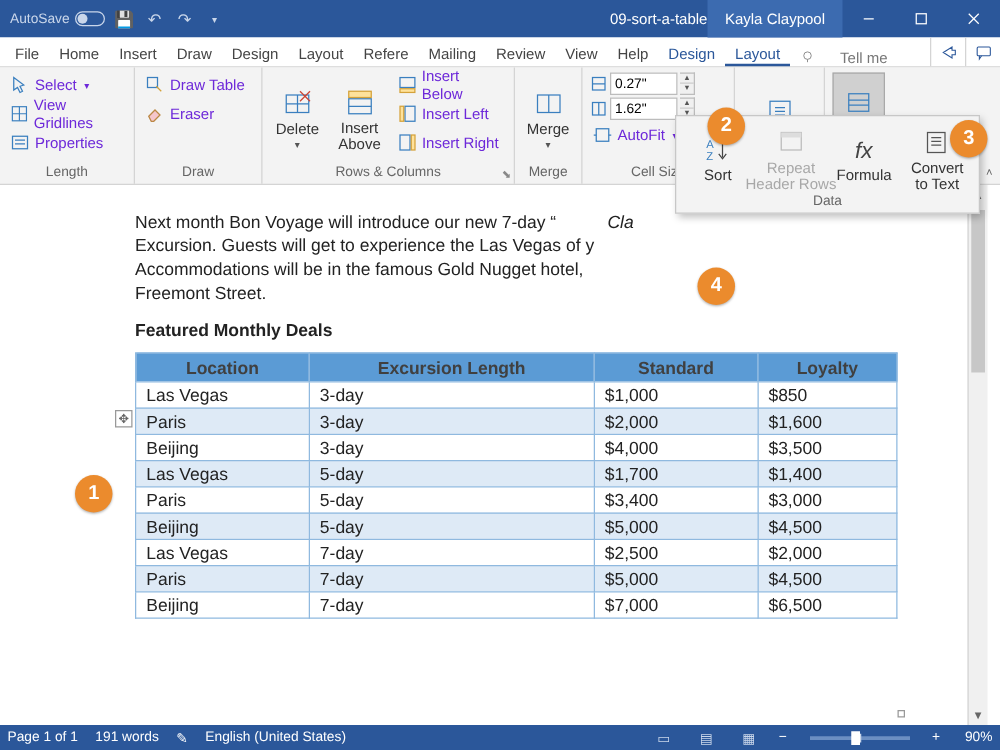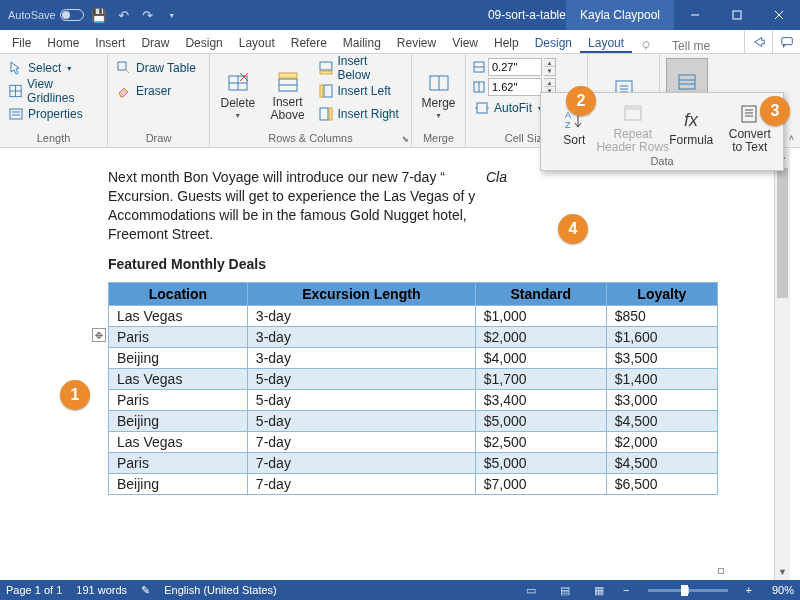--- a/index.html
+++ b/index.html
@@ -27,21 +27,21 @@
   .tellme { display: flex; align-items: center; gap: 20px; color: #777; padding: 0 8px; font-size: 12px; }
   .tellme svg { width: 12px; height: 12px; }
   .share-btn, .comment-btn { width: 28px; display: flex; align-items: center; justify-content: center; color: #2b579a; border-left: 1px solid #d4d4d4; height: 100%; }
 
   
   .ribbon { height: 94px; background: #f3f3f3; border-bottom: 1px solid #d4d4d4; display: flex; position: relative; }
   .group { border-right: 1px solid #d4d4d4; padding: 4px 6px 0; display: flex; flex-direction: column; position: relative; }
   .group-body { flex: 1; display: flex; gap: 6px; }
   .group-label { text-align: center; font-size: 11px; color: #666; padding: 2px 0 3px; }
   .stack { display: flex; flex-direction: column; gap: 3px; }
-  .hbtn { display: flex; align-items: center; gap: 4px; font-size: 12px; color: #0c4a6e; height: 20px; padding: 0 2px; }
+  .hbtn { display: flex; align-items: center; gap: 4px; font-size: 12px; color: #6d28d9; height: 20px; padding: 0 2px; }
   .hbtn svg { width: 16px; height: 16px; }
   .vbtn { display: flex; flex-direction: column; align-items: center; justify-content: center; gap: 2px; font-size: 12px; color: #333; width: 44px; padding: 4px 2px 0; text-align: center; line-height: 1.1; }
   .vbtn svg { width: 24px; height: 24px; }
   .vbtn .caret { font-size: 8px; color: #555; }
   .vbtn.active { background: #d0d0d0; border: 1px solid #a9a9a9; }
   .spinbox { display: flex; align-items: center; gap: 2px; }
   .spinbox svg { width: 14px; height: 14px; }
   .spinbox input { width: 54px; height: 18px; font-size: 11px; border: 1px solid #bcbcbc; padding-left: 3px; background: #fff; }
   .spinarrows { width: 12px; display: flex; flex-direction: column; font-size: 6px; color: #555; border: 1px solid #bcbcbc; border-left: none; background: #f0f0f0; }
   .spinarrows span { height: 8px; line-height: 8px; text-align: center; border-bottom: 1px solid #ccc; }
@@ -59,21 +59,21 @@
   .callout { position: absolute; width: 30px; height: 30px; border-radius: 50%; background: #eb8b2d; color: #fff; font-weight: bold; font-size: 16px; display: flex; align-items: center; justify-content: center; box-shadow: 0 1px 2px rgba(0,0,0,.3); z-index: 30; }
 
   
   .docarea { position: relative; height: 432px; background: #fff; display: flex; }
   .page { margin-left: 32px; width: 742px; height: 100%; padding: 20px 30px 0 76px; font-size: 14px; color: #222; position: relative; overflow: hidden; }
   .h { font-weight: bold; margin-bottom: 2px; font-size: 14px; }
   .para { line-height: 1.35; margin-bottom: 12px; }
   .para i { font-style: italic; margin-left: 41px; }
   .table-handle { position: absolute; width: 14px; height: 14px; border: 1px solid #999; background: #fff; display: flex; align-items: center; justify-content: center; font-size: 10px; color: #666; }
   .deals-table { border-collapse: collapse; width: 610px; font-size: 14px; }
-  .deals-table th { background: #5b9bd5; color: #000000; font-weight: bold; padding: 3px 8px; text-align: center; border: 1px solid #8fb9df; }
+  .deals-table th { background: #5b9bd5; color: #404040; font-weight: bold; padding: 3px 8px; text-align: center; border: 1px solid #8fb9df; }
   .deals-table td { padding: 2px 8px; border: 1px solid #8fb9df; }
   .deals-table td:first-child { font-weight: normal; }
   .deals-table tr.band td { background: #deeaf6; }
   .rs-handle { position: absolute; width: 6px; height: 6px; border: 1px solid #999; background: #fff; }
   .vscroll { width: 16px; background: #f0f0f0; border-left: 1px solid #d4d4d4; display: flex; flex-direction: column; align-items: center; }
   .vscroll .arrow { height: 16px; font-size: 9px; color: #666; display: flex; align-items: center; justify-content: center; width: 100%; }
   .vscroll .track { flex: 1; width: 100%; position: relative; }
   .vscroll .thumb { position: absolute; top: 4px; left: 2px; right: 2px; height: 130px; background: #c7c7c7; }
 
   

